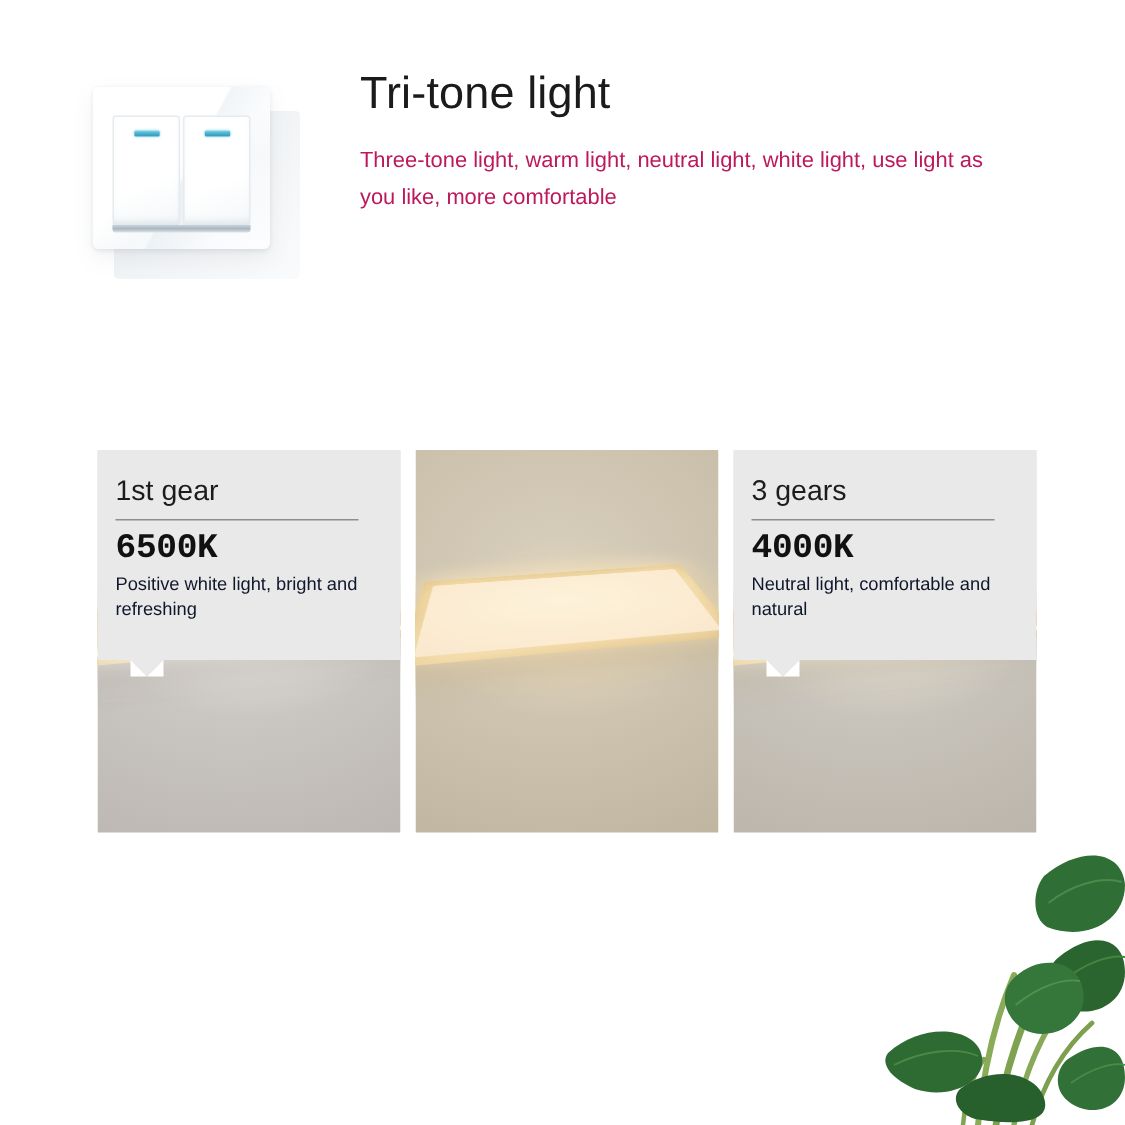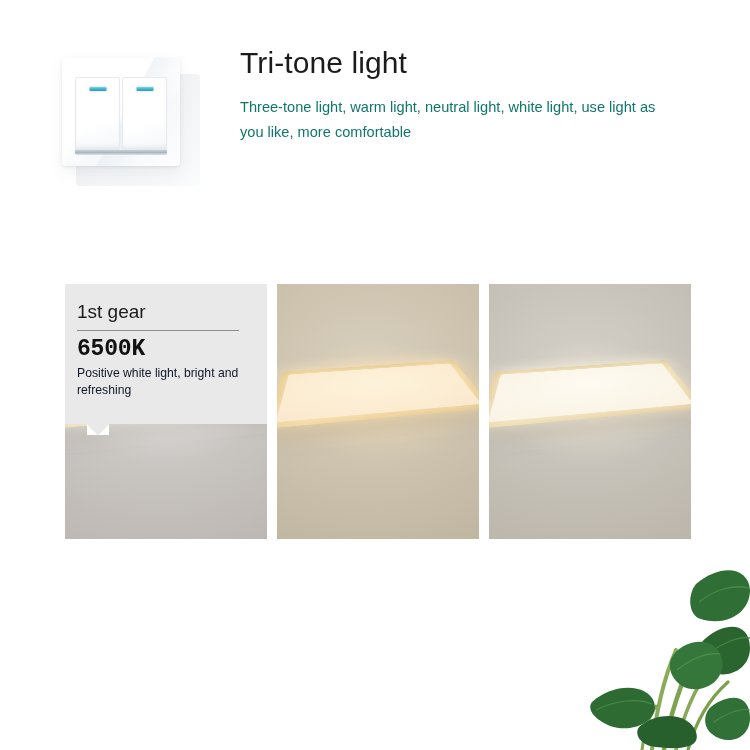--- a/index.html
+++ b/index.html
@@ -87,29 +87,29 @@
     font-size: 30px;
     font-weight: 400;
     color: #1b1b1b;
     letter-spacing: .1px;
     margin: 0 0 16px 0;
     line-height: 1.1;
   }
   .hero-sub {
     font-size: 14.6px;
     line-height: 1.72;
-    color: #0f766e;
+    color: #be185d;
     margin: 0;
     max-width: 430px;
   }
 
   
   .panels {
     position: absolute;
-    left: 65px; top: 284px;
+    left: 65px; top: 300px;
     width: 627px; height: 395px;
     display: flex;
     gap: 10px;
   }
   .panel {
     position: relative;
     width: 202px;
     height: 395px;
     overflow: hidden;
     background: #ffffff;
@@ -287,20 +287,27 @@
     <div class="photo ceiling warm">
       <div class="glow"></div>
       <div class="lamp">
         <div class="lamp-frame"></div>
         <div class="lamp-diffuser"></div>
       </div>
     </div>
   </div>
 
   <div class="panel">
+    <div class="panel-head">
+      <div class="gear-label">3 gears</div>
+      <div class="rule"></div>
+      <div class="kelvin">4000K</div>
+      <div class="desc">Neutral light, comfortable and natural</div>
+      <div class="notch"></div>
+    </div>
     <div class="photo ceiling neutral">
       <div class="glow"></div>
       <div class="lamp">
         <div class="lamp-frame"></div>
         <div class="lamp-diffuser"></div>
       </div>
     </div>
   </div>
 
 </div>

